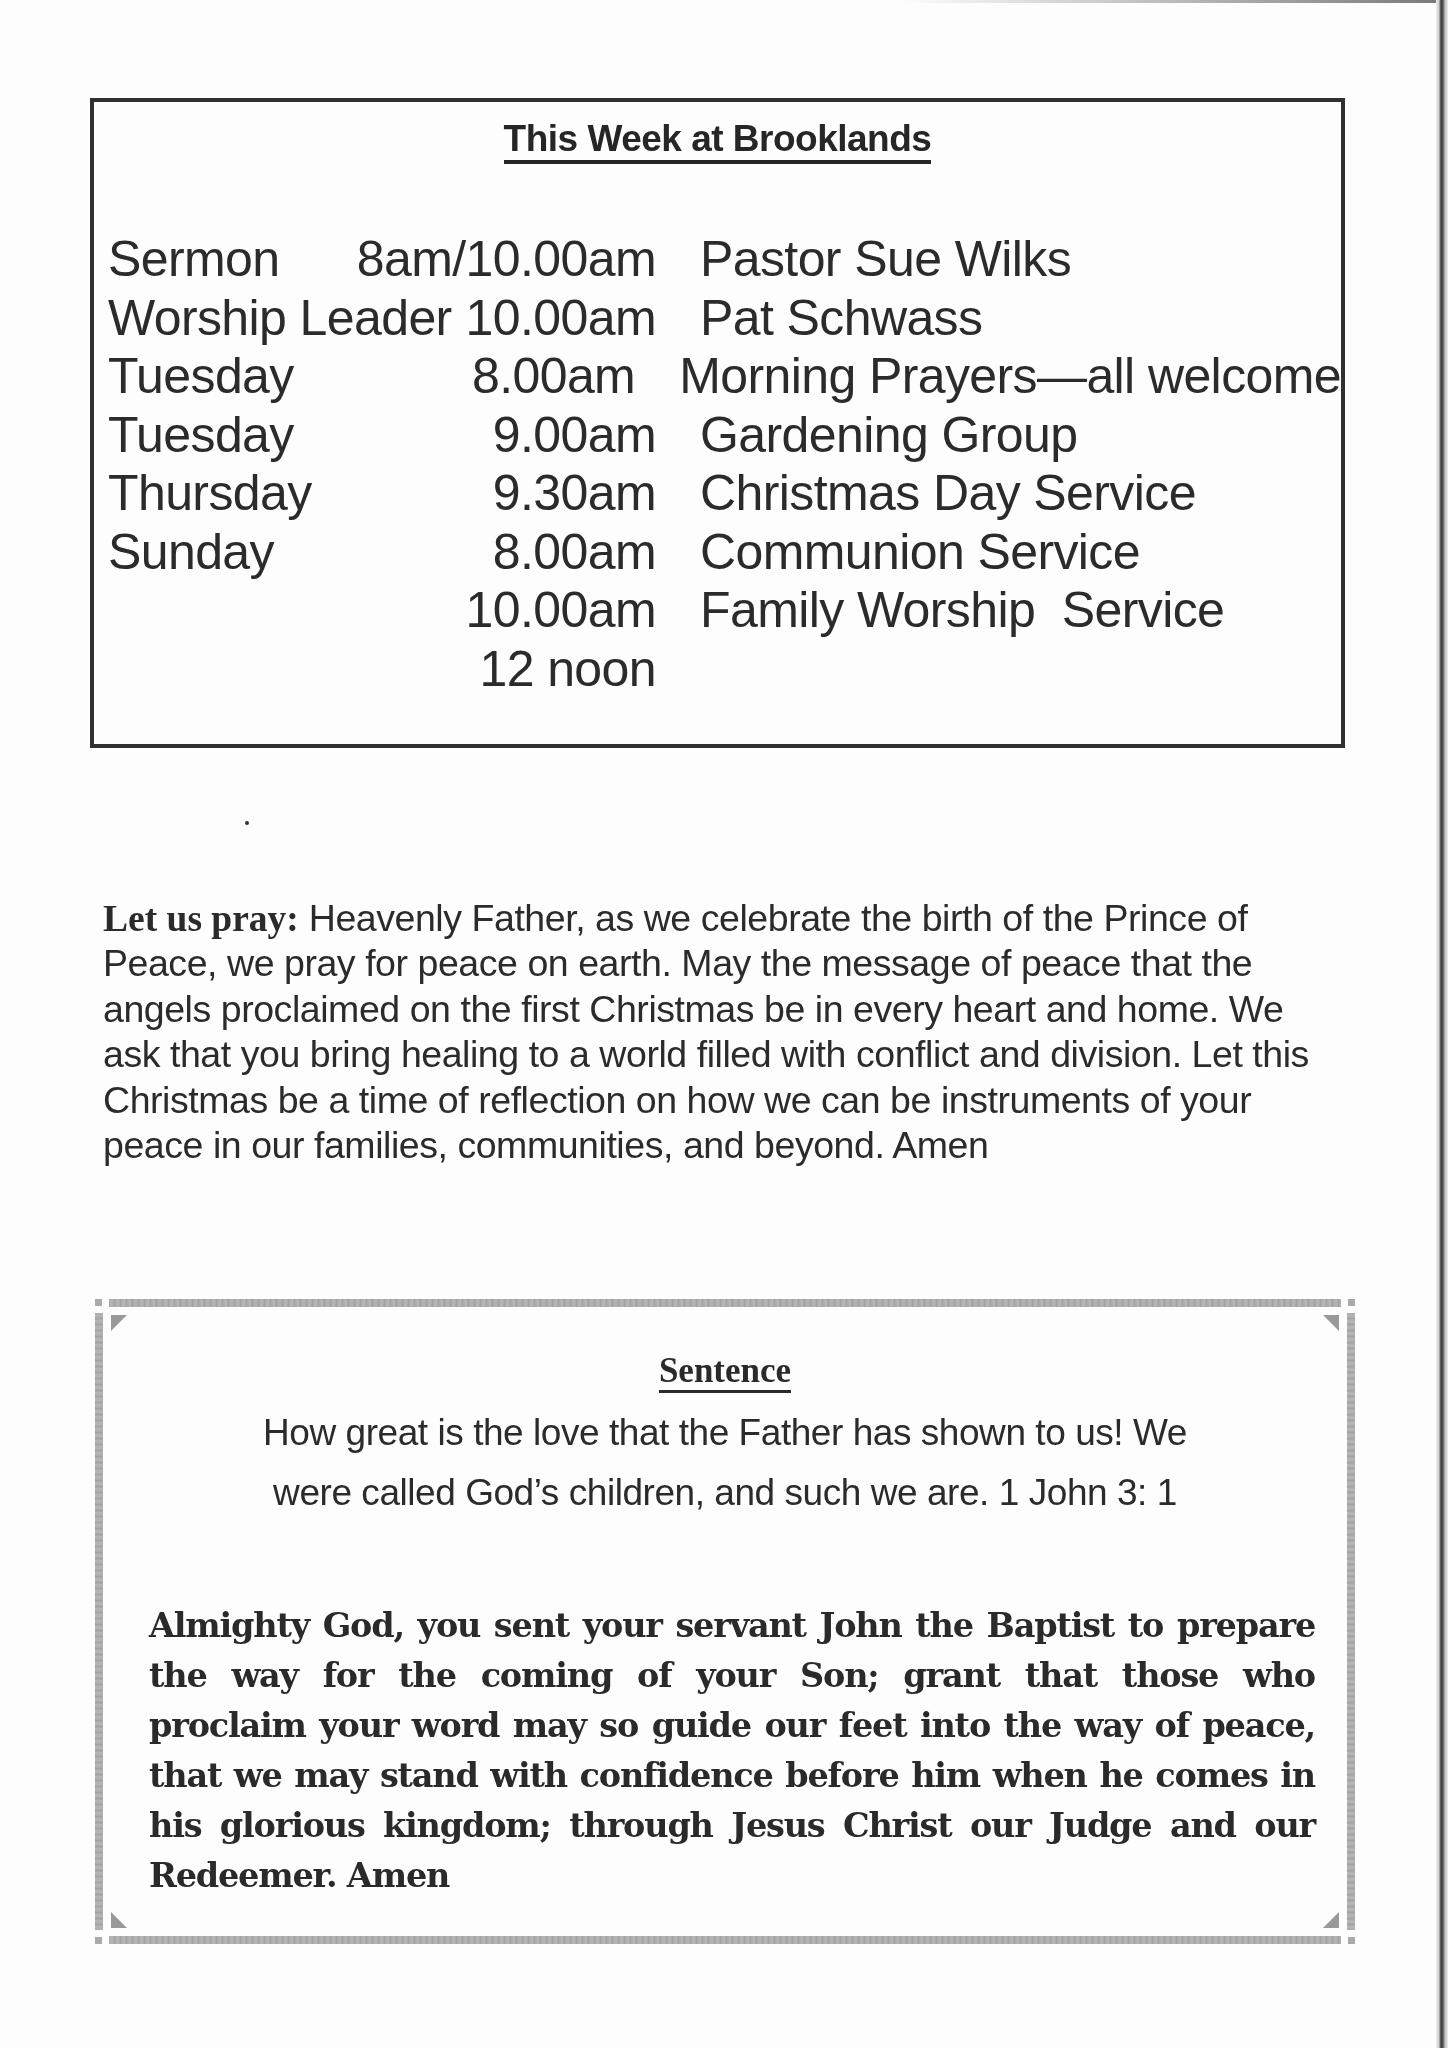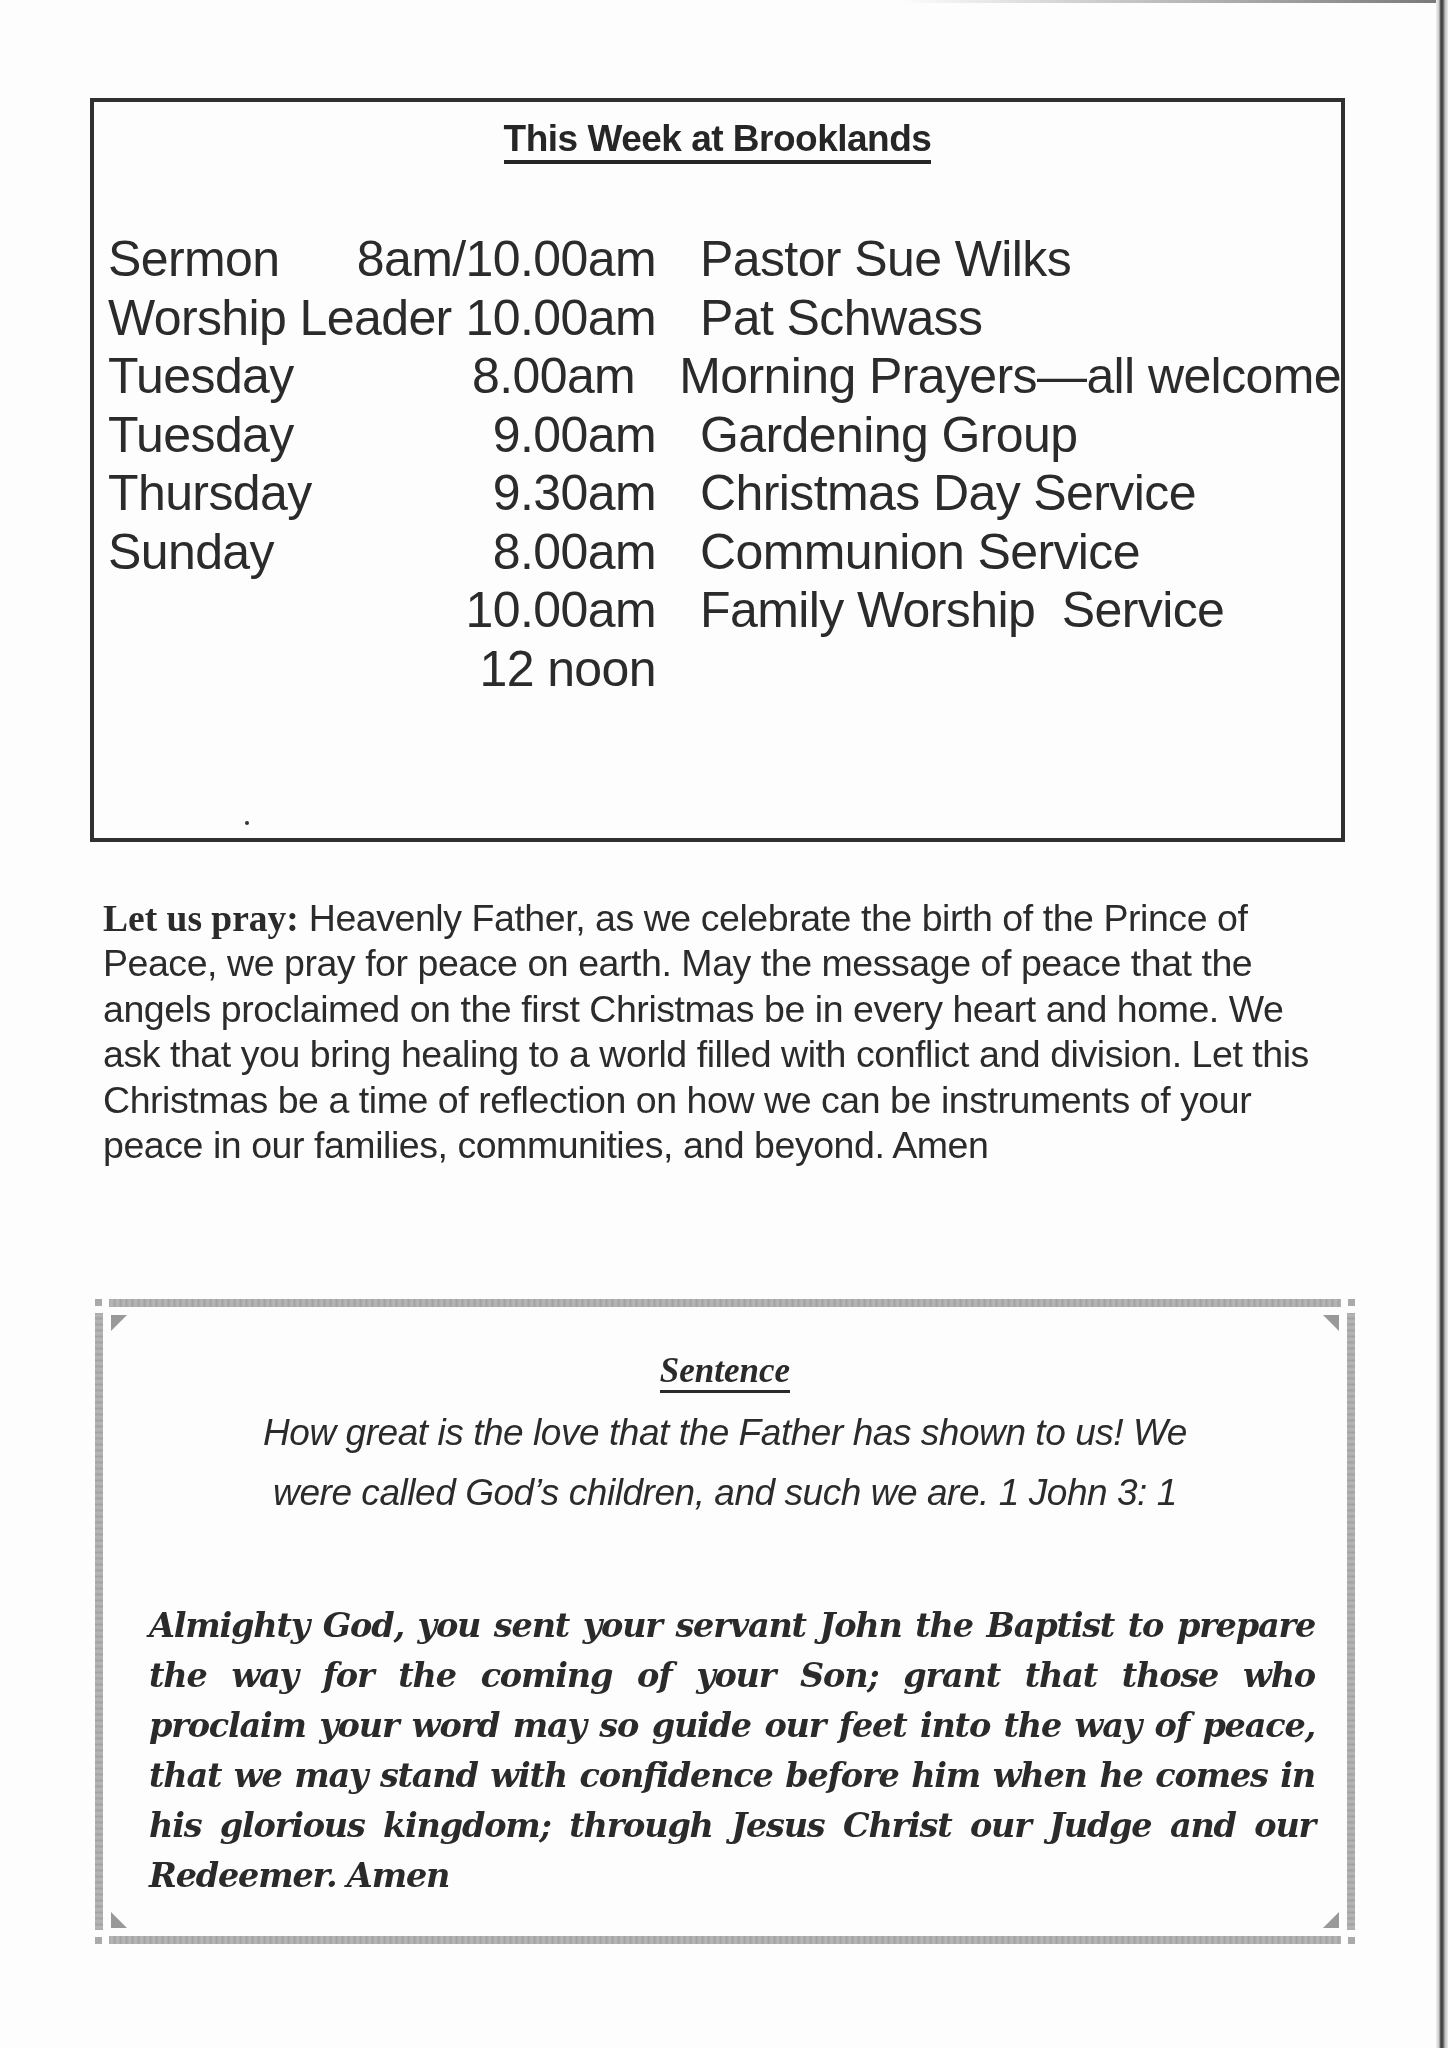--- a/index.html
+++ b/index.html
@@ -30,21 +30,21 @@
       height: 3px;
       background: linear-gradient(to right, rgba(0,0,0,0), #777);
     }
 
     
     .schedule-box {
       position: absolute;
       left: 90px;
       top: 98px;
       width: 1255px;
-      height: 744px;
+      height: 650px;
       border: 4px solid #303030;
       box-sizing: border-box;
       font-family: "Liberation Sans", sans-serif;
     }
     .schedule-title {
       position: absolute;
       top: 16px;
       left: 0;
       right: 0;
       text-align: center;
@@ -110,21 +110,20 @@
       background: #333;
     }
 
     
     .frame {
       position: absolute;
       left: 95px;
       top: 1299px;
       width: 1260px;
       height: 645px;
-      font-style: italic;
     }
     .frame-bar {
       position: absolute;
       background: repeating-linear-gradient(90deg, #a9a9a9 0px, #b8b8b8 3px, #9e9e9e 6px);
     }
     .frame-bar.top    { left: 14px; right: 14px; top: 0; height: 8px; }
     .frame-bar.bottom { left: 14px; right: 14px; bottom: 0; height: 8px; }
     .frame-bar.left   { top: 14px; bottom: 14px; left: 0; width: 8px;
                         background: repeating-linear-gradient(0deg, #a9a9a9 0px, #b8b8b8 3px, #9e9e9e 6px); }
     .frame-bar.right  { top: 14px; bottom: 14px; right: 0; width: 8px;

